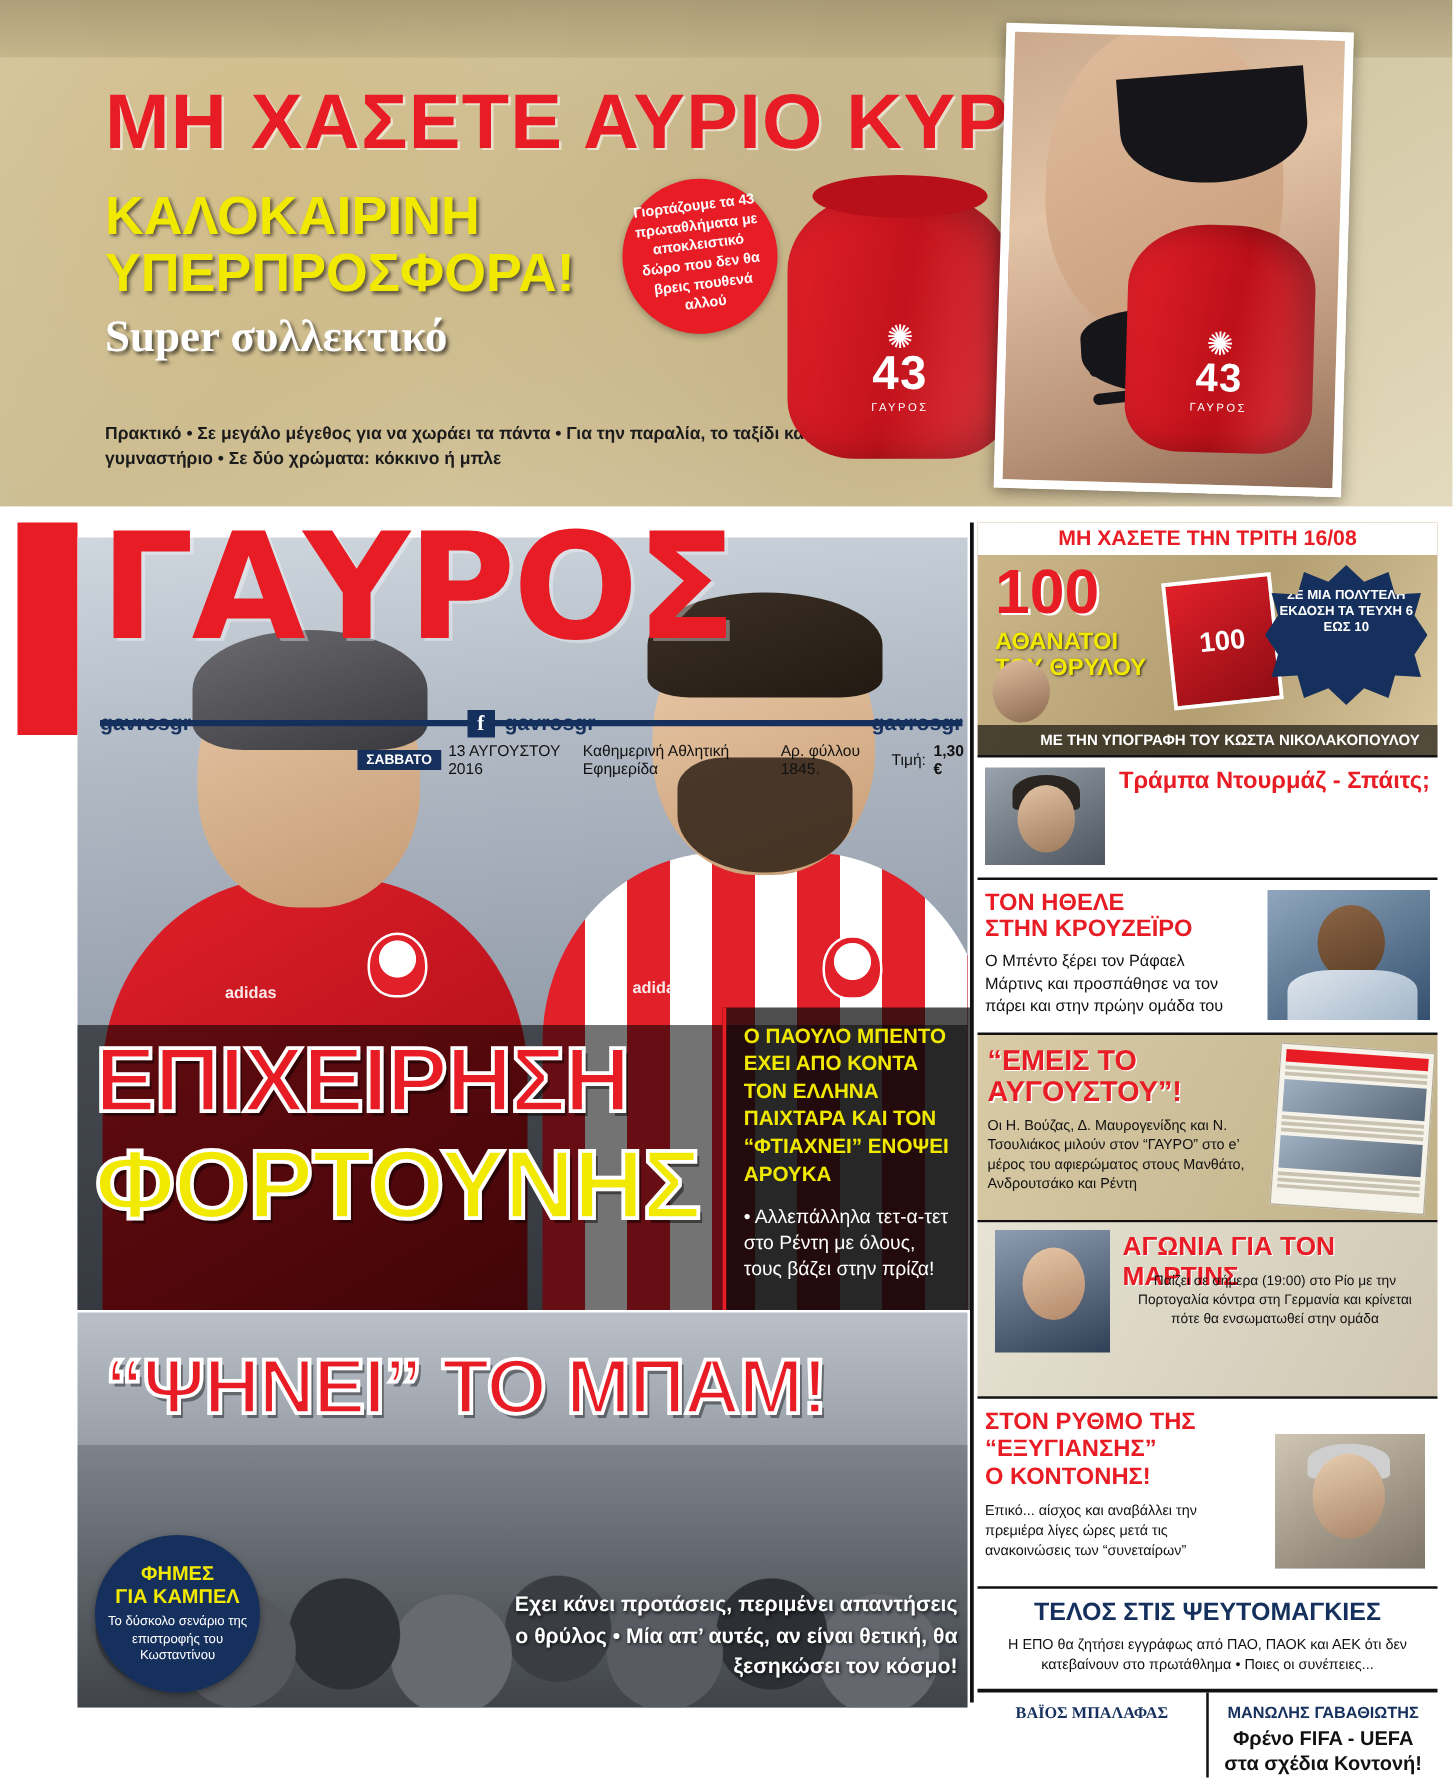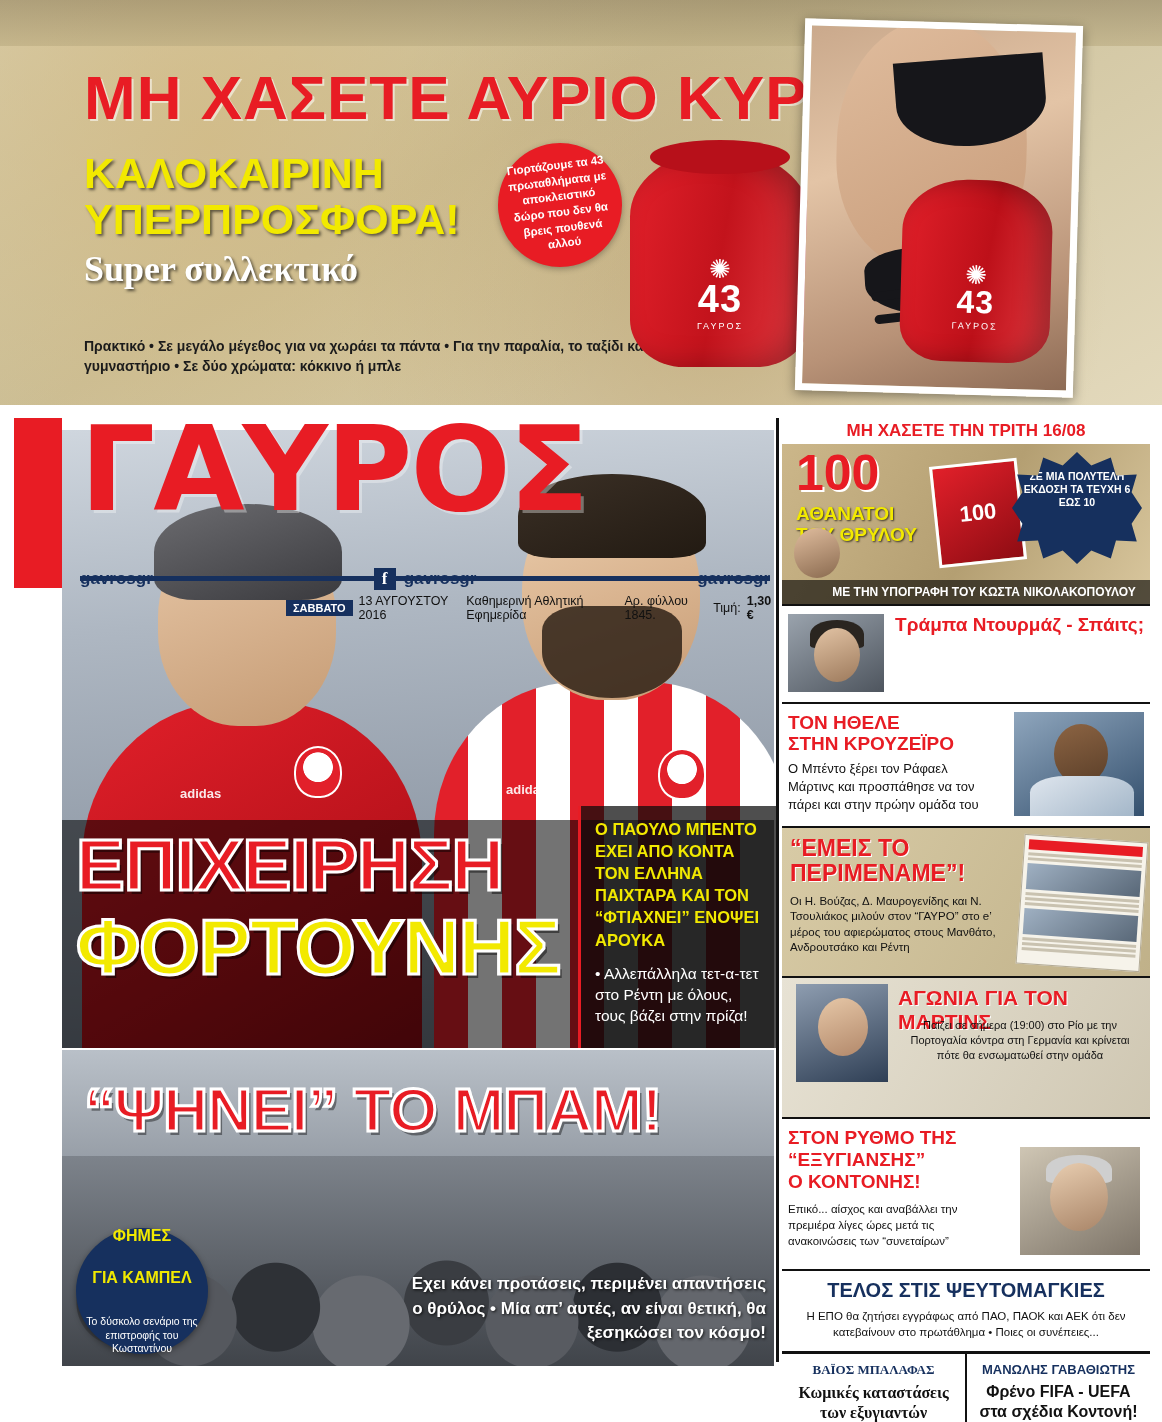--- a/index.html
+++ b/index.html
@@ -248,21 +248,21 @@
   }
   .bp-caption {
     position: absolute; left: 404px; top: 1272px; width: 362px; z-index: 6;
     color: #fff; font-size: 17px; line-height: 1.45; text-align: right;
     font-weight: 600; text-shadow: 1px 1px 3px rgba(0,0,0,.85);
   }
   .bp-circle {
     position: absolute; left: 76px; top: 1228px; width: 132px; height: 126px;
     border-radius: 50%; background: #16305e; color: #fff; z-index: 7;
     display: flex; flex-direction: column; align-items: center; justify-content: center;
-    text-align: center; padding: 8px; box-shadow: 0 2px 6px rgba(0,0,0,.4); gap: 24px;
+    text-align: center; padding: 8px; box-shadow: 0 2px 6px rgba(0,0,0,.4);
   }
   .bp-circle .t1 { color: #f2e900; font-weight: bold; font-size: 16px; line-height: 1.1; }
   .bp-circle .t2 { font-size: 10.5px; line-height: 1.25; margin-top: 5px; }
 
   
   .rcol { position: absolute; left: 782px; top: 418px; width: 368px; }
   .rbox { border-bottom: 2px solid #111; padding: 8px 6px 10px 6px; position: relative; }
   .r-red-title {
     color: #e81c24; font-weight: bold; font-size: 19px; line-height: 1.12;
   }
@@ -539,21 +539,21 @@
         <div class="r-body">Ο Μπέντο ξέρει τον Ράφαελ Μάρτινς και προσπάθησε να τον πάρει και στην πρώην ομάδα του</div>
       </div>
       <div class="thumb-wide">
         <div class="face"></div>
         <div class="jersey"></div>
       </div>
     </div>
 
     <div class="emeis">
       <div class="emeis-title">“ΕΜΕΙΣ ΤΟ</div>
-      <div class="emeis-title">ΠΕΡΙΜΕΝΑΜΕ”!</div>
+      <div class="emeis-title">ΑΥΓΟΥΣΤΟΥ”!</div>
       <div class="emeis-body">Οι Η. Βούζας, Δ. Μαυρογενίδης και Ν. Τσουλιάκος μιλούν στον “ΓΑΥΡΟ” στο e’ μέρος του αφιερώματος στους Μανθάτο, Ανδρουτσάκο και Ρέντη</div>
       <div class="emeis-paper">
         <div class="ph"></div>
           <div class="pl"></div>
           <div class="pl"></div>
         <div class="pimg"></div>
           <div class="pl"></div>
           <div class="pl"></div>
         <div class="pl"></div>
           <div class="pimg"></div>
@@ -583,21 +583,20 @@
     </div>
 
     <div class="telos">
       <div class="telos-title">ΤΕΛΟΣ ΣΤΙΣ ΨΕΥΤΟΜΑΓΚΙΕΣ</div>
       <div class="telos-body">Η ΕΠΟ θα ζητήσει εγγράφως από ΠΑΟ, ΠΑΟΚ και ΑΕΚ ότι δεν κατεβαίνουν στο πρωτάθλημα • Ποιες οι συνέπειες...</div>
     </div>
 
     <div class="two-col">
       <div>
         <div class="col-name">ΒΑΪΟΣ ΜΠΑΛΑΦΑΣ</div>
-        <div class="col-text">Κωμικές καταστάσεις των εξυγιαντών</div>
       </div>
       <div>
         <div class="col-name">ΜΑΝΩΛΗΣ ΓΑΒΑΘΙΩΤΗΣ</div>
         <div class="col-text">Φρένο FIFA - UEFA στα σχέδια Κοντονή!</div>
       </div>
     </div>
 
   </div>
 </div>
 

